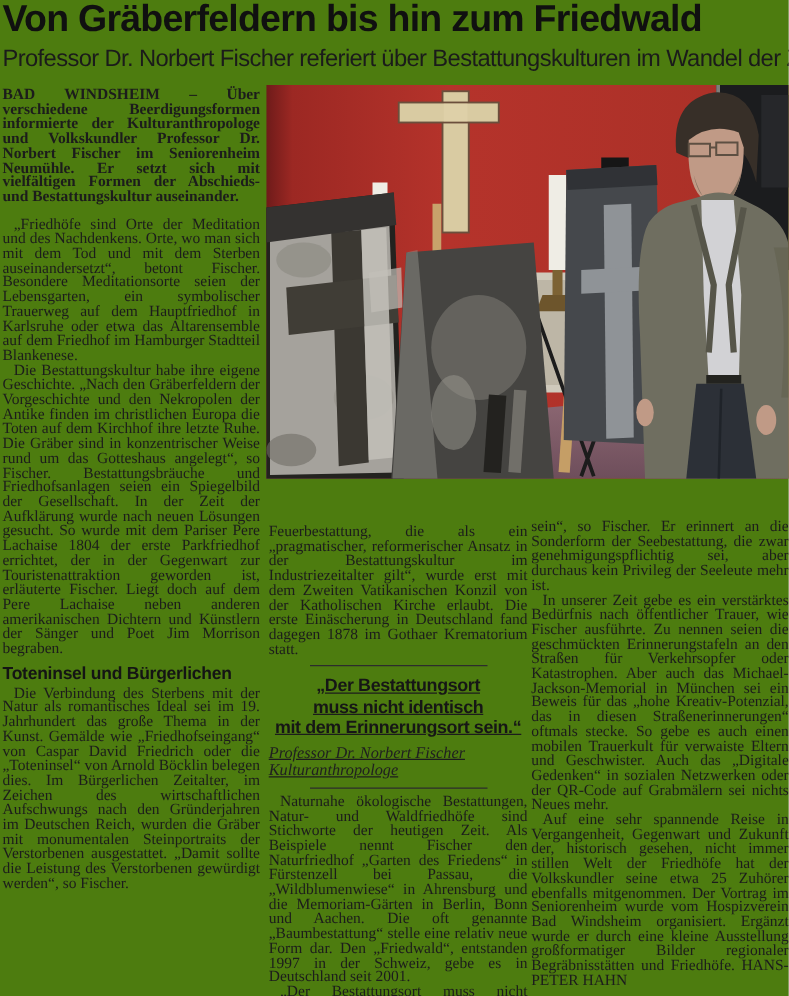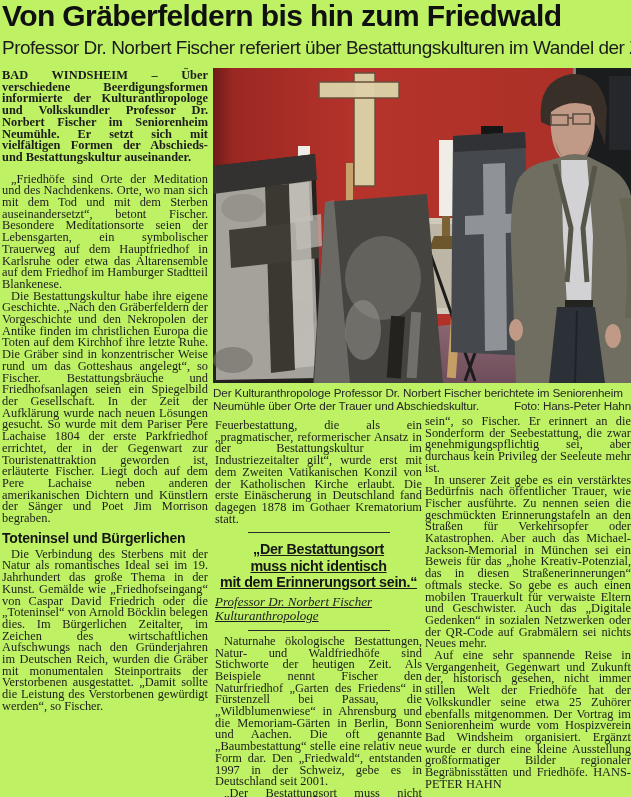--- a/index.html
+++ b/index.html
@@ -1,19 +1,19 @@
 <!DOCTYPE html>
 <html lang="de"><head>
 <meta charset="utf-8">
 <style>
   * { margin:0; padding:0; box-sizing:border-box; }
   html,body { background:#d8d7d4; }
   .page {
     position:relative; width:631px; height:797px; margin:0 auto;
-    background:#bef264; overflow:hidden;
+    background:#4d7c0f; overflow:hidden;
     font-family:"Liberation Serif", serif; color:#1d1d1d;
   }
   .headline {
     position:absolute; left:2px; top:-3px; white-space:nowrap;
     font-family:"Liberation Sans", sans-serif; font-weight:bold;
     font-size:30px; line-height:38px; letter-spacing:-0.6px; color:#101010;
   }
   .subheadline {
     position:absolute; left:2px; top:37px; white-space:nowrap;
     font-family:"Liberation Sans", sans-serif; font-weight:400;
@@ -175,24 +175,20 @@
         <rect x="352" y="232" width="28" height="7" fill="#23231f"></rect>
         <polygon points="344,239 382,239 392,315 336,315" fill="#2c3037"></polygon>
         <line x1="364" y1="243" x2="362" y2="315" stroke="#1f2329" stroke-width="2"></line>
         <ellipse cx="303" cy="262" rx="7" ry="11" fill="#c09a86"></ellipse>
         <ellipse cx="400" cy="268" rx="8" ry="12" fill="#c09a86"></ellipse>
         <path d="M406,130 Q418,180 412,250 L418,250 L418,130 Z" fill="#62614f" opacity="0.6"></path>
       </g>
     </svg>
   </div>
 
-  <div class="caption">
-    <span>Der Kulturanthropologe Professor Dr. Norbert Fischer berichtete im Seniorenheim Neumühle über Orte der Trauer und Abschiedskultur.</span>
-    <span class="credit">Foto: Hans-Peter Hahn</span>
-  </div>
 
   <div class="col" id="col2">
     <p>Feuerbestattung, die als ein „pragmatischer, reformerischer Ansatz in der Bestattungskultur im Industriezeitalter gilt“, wurde erst mit dem Zweiten Vatikanischen Konzil von der Katholischen Kirche erlaubt. Die erste Einäscherung in Deutschland fand dagegen 1878 im Gothaer Krematorium statt.</p>
     <div class="pullquote">
       <div class="rule"></div>
       <div class="pq-text">
         <div>„Der Bestattungsort</div>
         <div>muss nicht identisch</div>
         <div>mit dem Erinnerungsort sein.“</div>
       </div>

